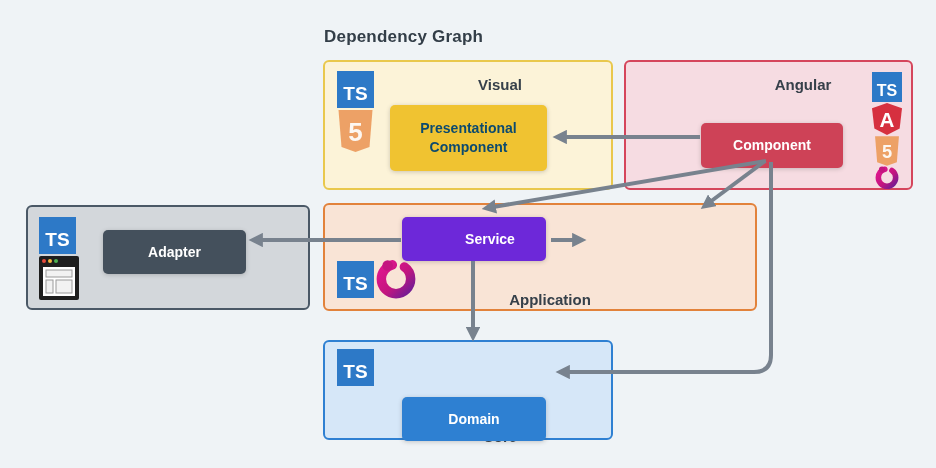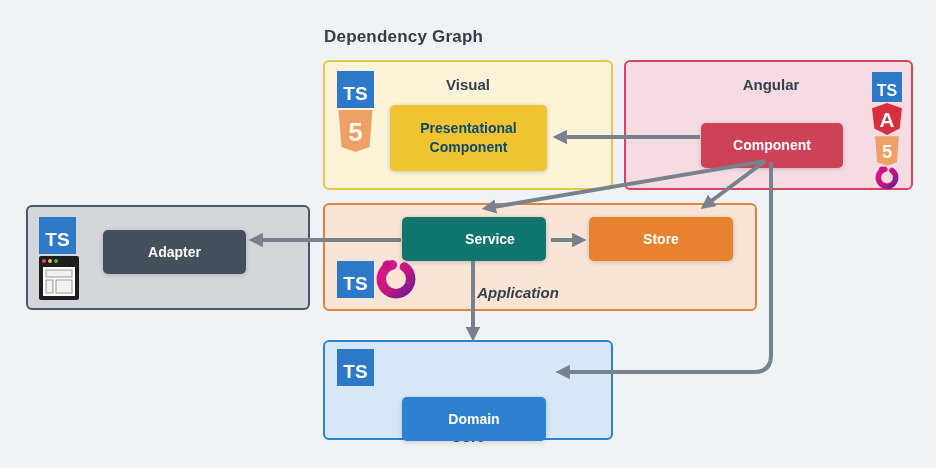--- a/index.html
+++ b/index.html
@@ -24,34 +24,34 @@
     border-radius:6px;
     border:2px solid transparent;
     box-sizing:border-box;
   }
   .g-visual {left:323px;top:60px; width:290px;height:130px;background:#FCF3D8;border-color:#E9C84D;}
   .g-angular{left:624px;top:60px; width:289px;height:130px;background:#F6DCE2;border-color:#D5465C;}
   .g-infra  {left:26px; top:205px;width:284px;height:105px;background:#D3D7DB;border-color:#4A5866;}
   .g-app    {left:323px;top:203px;width:434px;height:108px;background:#F9E4D6;border-color:#E2823B;}
   .g-core   {left:323px;top:340px;width:290px;height:100px;background:#D6E7F8;border-color:#2F80D2;}
   .group-label{
-    font-size:15px;font-weight:700;color:#36404A;text-align:center;
+    font-size:15px;font-weight:700;color:#36404A;text-align:center;padding-left:32px;
   }
   
   .node{
     border-radius:5px;
     display:flex;align-items:center;justify-content:center;
     font-size:14px;font-weight:700;color:#fff;
     box-shadow:0 1px 4px rgba(60,60,60,.25);
     box-sizing:border-box;text-align:center;line-height:1.35;
   }
   .n-pres   {left:390px;top:105px;width:157px;height:66px;background:#F0C331;color:#0c4a6e;}
   .n-comp   {left:701px;top:123px;width:142px;height:45px;background:#CE4257;}
   .n-adapter{left:103px;top:218px;width:143px;height:44px;background:#44505C;margin-top:12px;}
-  .n-service{left:402px;top:217px;width:144px;height:44px;background:#0f766e;padding-left:32px;}
+  .n-service{left:402px;top:217px;width:144px;height:44px;background:#6d28d9;padding-left:32px;}
   .n-store  {left:589px;top:217px;width:144px;height:44px;background:#E8822E;}
   .n-domain {left:402px;top:351px;width:144px;height:44px;background:#2E80D2;margin-top:46px;}
   
   .ts-icon{
     background:#2D79C7;border-radius:0;color:#fff;font-weight:700;
     display:flex;align-items:flex-end;justify-content:center;
     box-sizing:border-box;
   }
   .ts-36{width:37px;height:37px;font-size:19px;padding-bottom:3px;}
   .ts-30{width:30px;height:30px;font-size:16px;padding-bottom:2px;}
@@ -121,26 +121,23 @@
     <rect x="4" y="11" width="32" height="29" fill="#FFFFFF"></rect>
     <rect x="7" y="14" width="26" height="7" fill="#F2F2F2" stroke="#9A9A9A"></rect>
     <rect x="7" y="24" width="7" height="13" fill="#F2F2F2" stroke="#9A9A9A"></rect>
     <rect x="17" y="24" width="16" height="13" fill="#F2F2F2" stroke="#9A9A9A"></rect>
   </svg>
   <div class="abs node n-adapter">
     <span>Adapter</span>
   </div>
 
   <div class="abs group g-app"></div>
-  <div class="abs group-label" style="left:323px;top:284px;width:390px;font-style:italic;">Application</div>
+  <div class="abs group-label" style="left:323px;top:291px;width:390px;">Application</div>
   <div class="abs node n-service">
     <span>Service</span>
-  </div>
-  <div class="abs node n-store">
-    <span>Store</span>
   </div>
   <div class="abs ts-icon ts-36" style="left:337px;top:261px;">
     <span>TS</span>
   </div>
   <svg class="abs icon-svg" style="left:374px;top:256px;" width="44" height="44" viewBox="0 0 42 42">
     <circle cx="21" cy="22" r="14" fill="none" stroke="url(#rxgrad)" stroke-width="9" stroke-dasharray="76 12" stroke-dashoffset="14" stroke-linecap="round"></circle>
     <circle cx="13" cy="9" r="5" fill="#C4157F"></circle>
   </svg>
 
   <div class="abs group g-core"></div>

